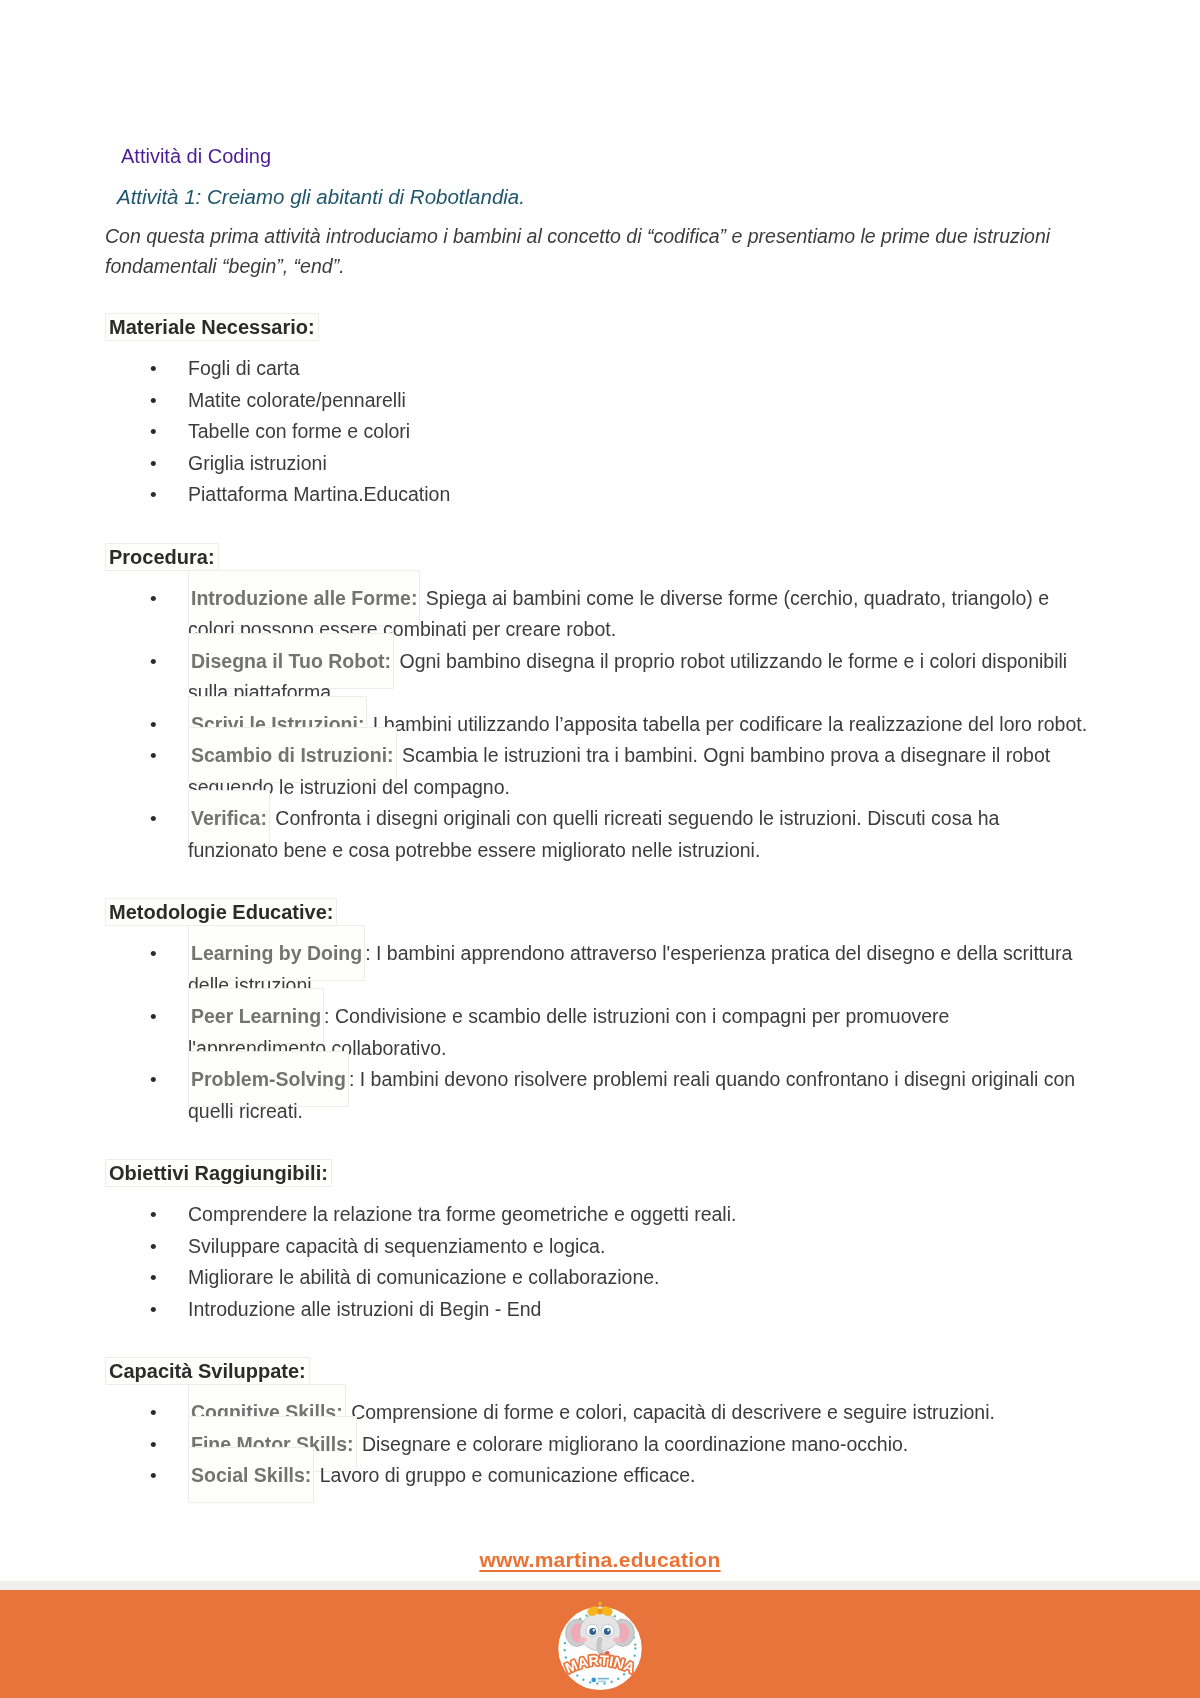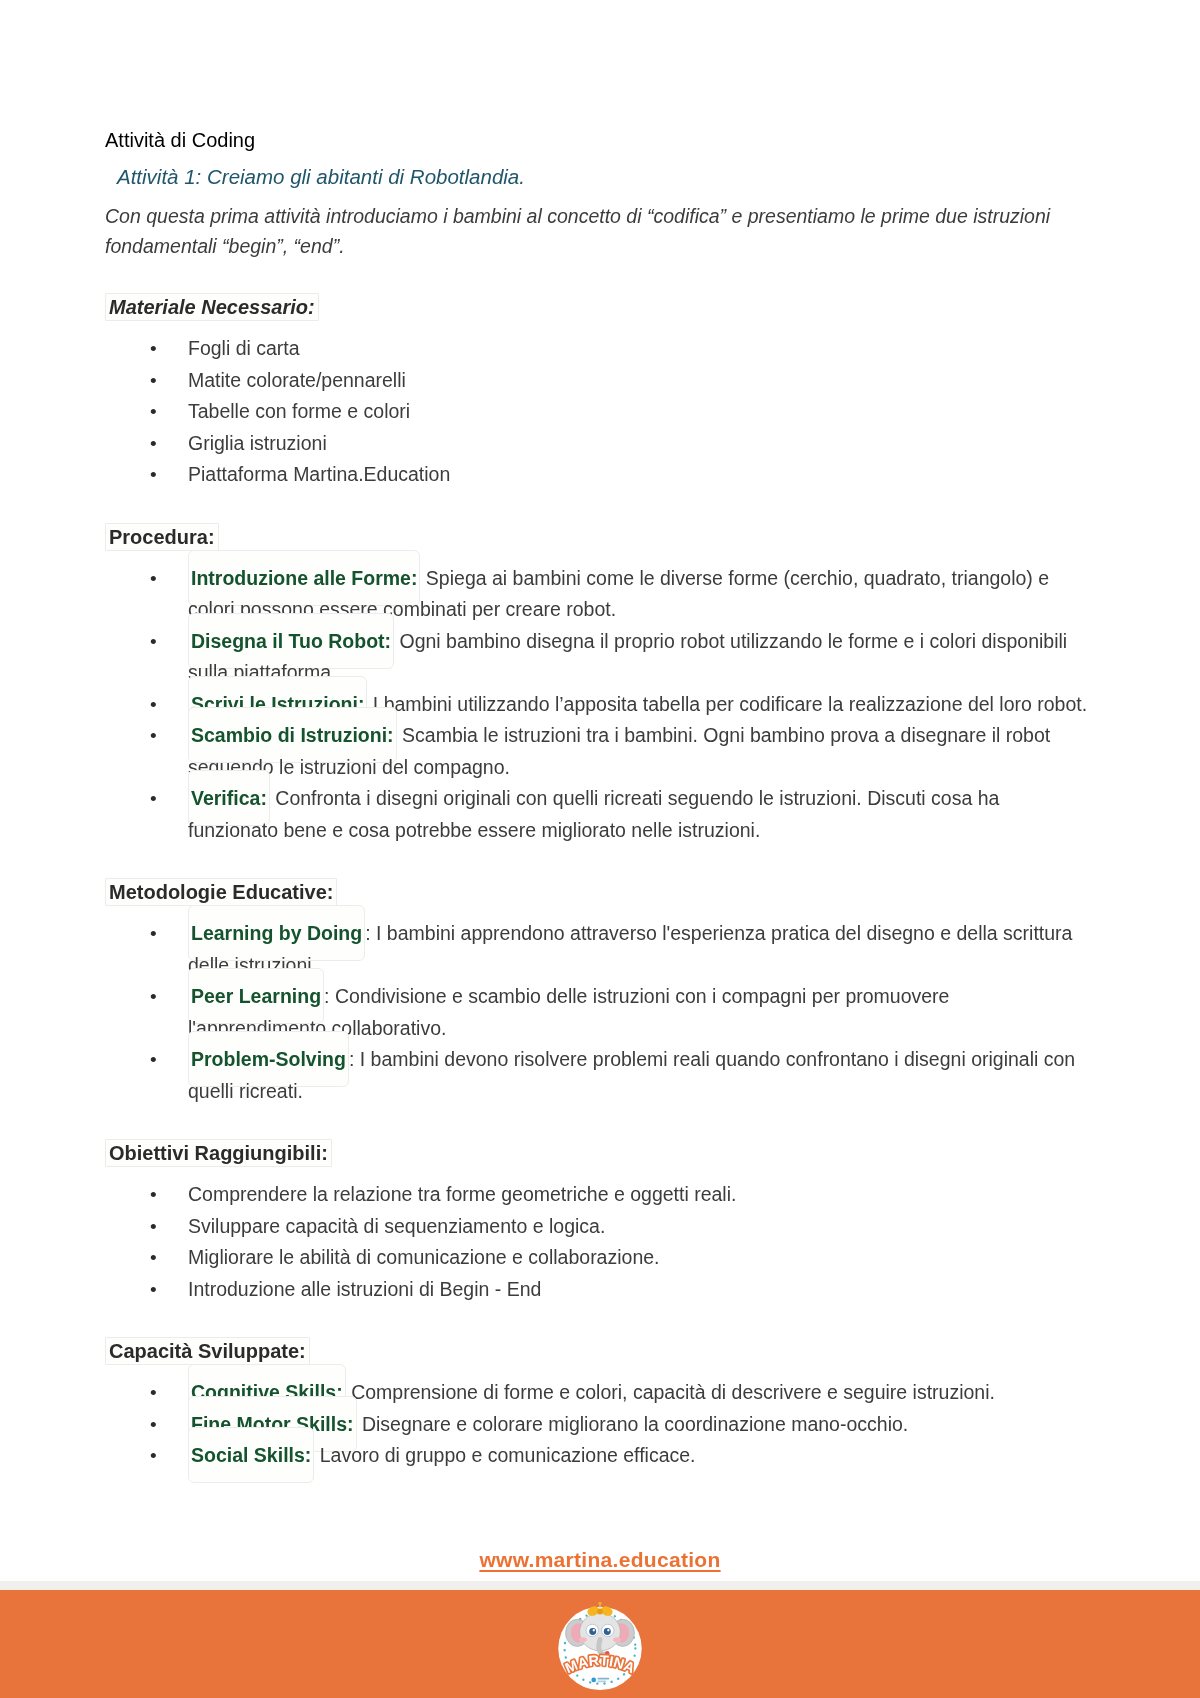--- a/index.html
+++ b/index.html
@@ -10,22 +10,22 @@
     background: #ffffff;
     font-family: "Liberation Sans", sans-serif;
     color: #3c3c3c;
     overflow: hidden;
   }
   .content { padding: 128px 105px 0 105px; }
 
   .doc-title {
     font-size: 20px;
     font-weight: 400;
-    color: #000000;
-    margin: 0;
+    color: #4c1d95;
+    margin: 16px;
     line-height: 24px;
   }
   .doc-subtitle {
     font-size: 20.5px;
     font-weight: 400;
     font-style: italic;
     color: #20566c;
     margin: 12px 0 0 12px;
     line-height: 25px;
   }
@@ -42,21 +42,21 @@
     font-size: 20px;
     font-weight: 700;
     color: #2b2b2b;
     margin: 32px 0 0 0;
     line-height: 26px;
     border: 1px solid #ececea;
     background: #fefefd;
     padding: 0 3px;
     border-radius: 1px;
   }
-  .sections h3:first-child { margin-top: 32px; font-style: italic; }
+  .sections h3:first-child { margin-top: 32px; }
 
   .bullet-list {
     list-style: none;
     margin: 12px 0 0 0;
     padding: 0 0 0 83px;
   }
   .bullet-list li {
     position: relative;
     font-size: 19.5px;
     line-height: 31.5px;
@@ -65,25 +65,25 @@
   .bullet-list li::before {
     content: "\2022";
     position: absolute;
     left: -38px;
     top: 0;
     color: #2b2b2b;
     font-size: 19px;
   }
   .lead {
     font-weight: 700;
-    color: #14532d;
+    color: #737373;
     border: 1px solid #ececea;
     background: #fefefd;
     padding: 16px 2px;
-    border-radius: 6px;
+    border-radius: 1px;
   }
 
   .site-link-row {
     position: absolute;
     left: 0; right: 0;
     bottom: 126px;
     text-align: center;
   }
   .site-link {
     color: #ec7234;

